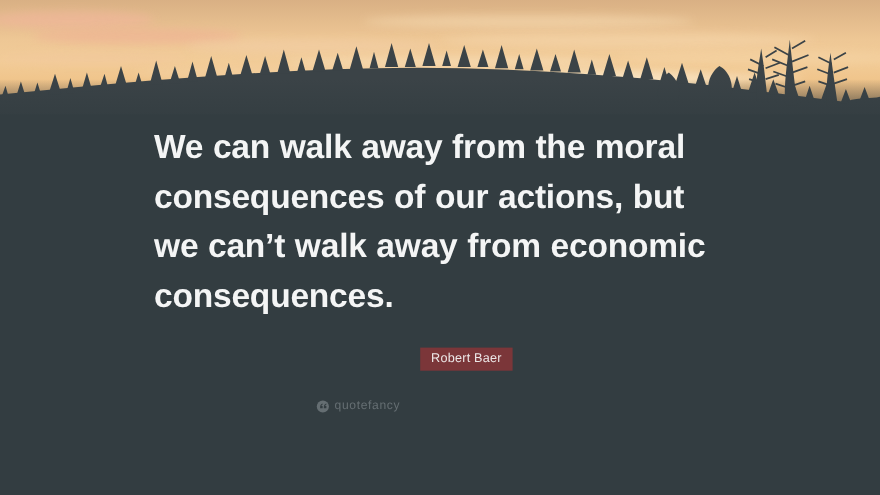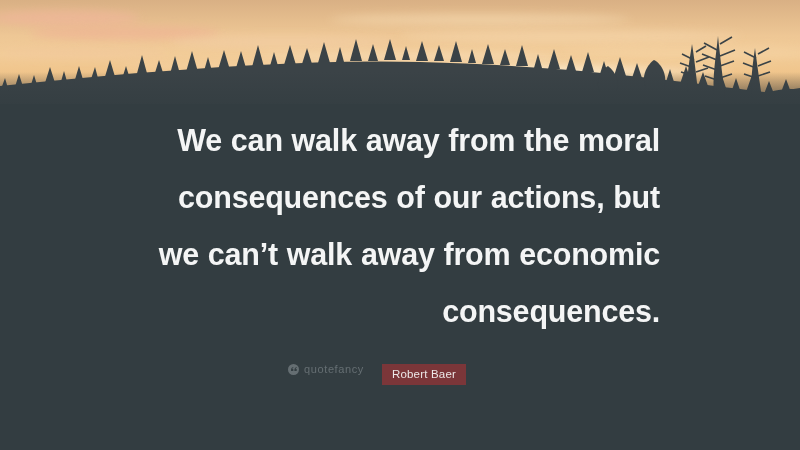--- a/index.html
+++ b/index.html
@@ -93,25 +93,25 @@
     left: 0; top: 0;
     width: 800px; height: 450px;
     display: flex;
     flex-direction: column;
     align-items: center;
   }
 
   .quote {
     width: 520px;
     margin-top: 112px;
-    text-align: right;
+    text-align: left;
     color: #f4f5f5;
     font-size: 30.5px;
     font-weight: bold;
-    line-height: 57px;
+    line-height: 45px;
     letter-spacing: -0.2px;
     word-spacing: 0.5px;
   }
 
   .author-wrap {
     margin-top: 24px;
   }
   .author {
     display: inline-block;
     background: #7b3639;

